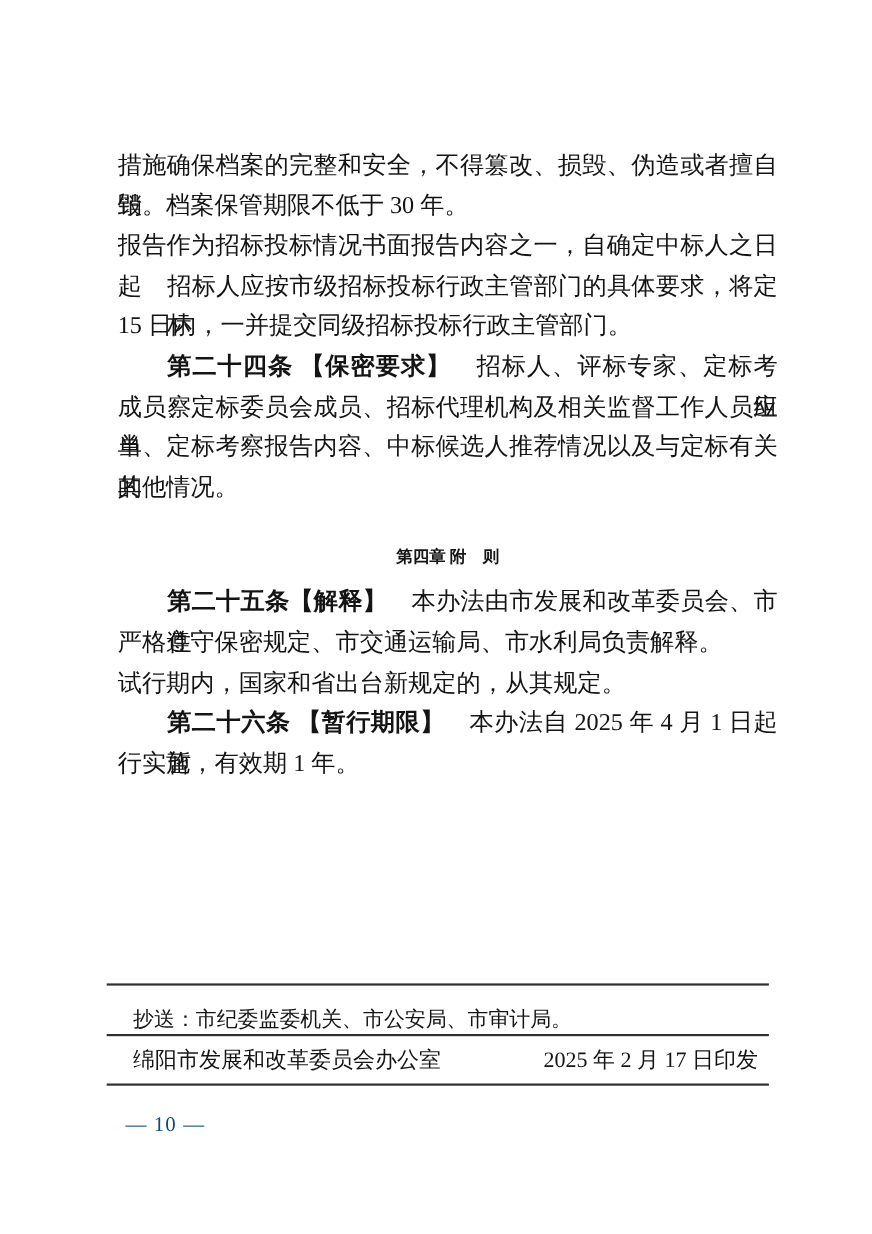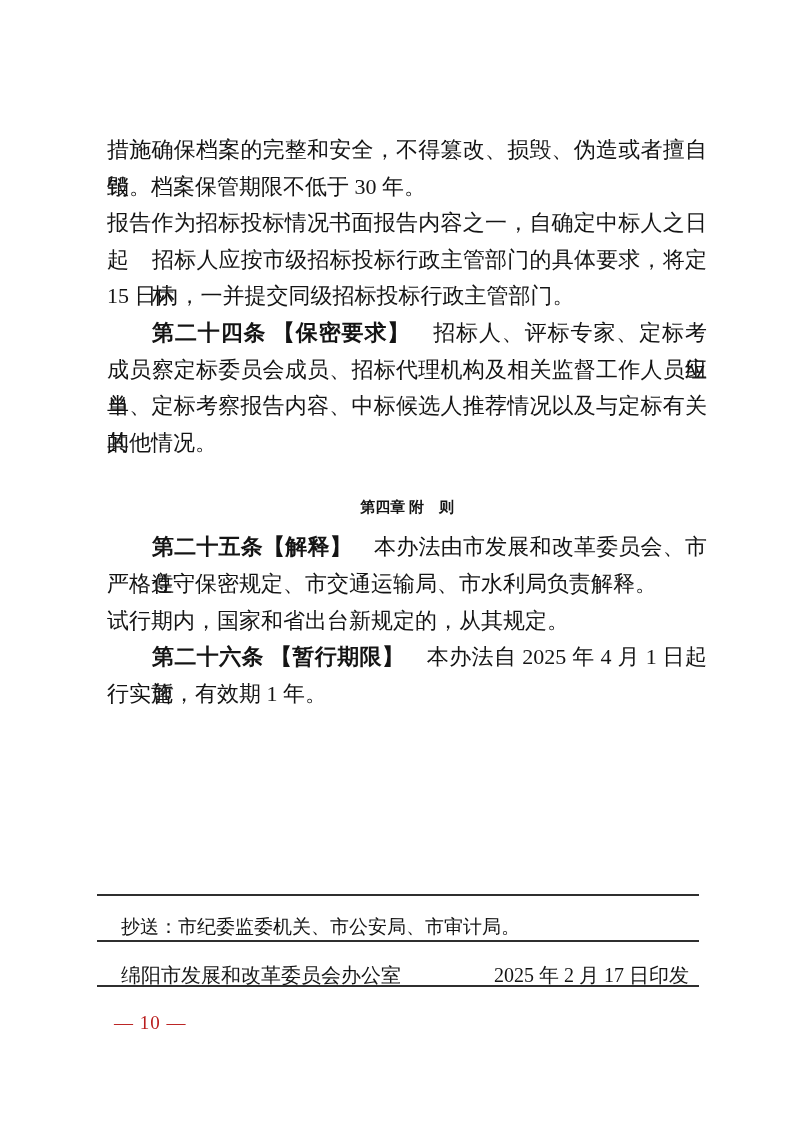--- a/index.html
+++ b/index.html
@@ -65,28 +65,27 @@
     left: 97px;
     top: 942px;
     width: 568px;
     height: 43px;
     display: flex;
     align-items: center;
     justify-content: space-between;
     padding-left: 24px;
     padding-right: 10px;
     font-size: 20px;
-    margin-top: 12px;
   }
   .page-num {
     position: absolute;
     left: 114px;
     top: 1012px;
     font-size: 19px;
-    color: #b91c1c;
+    color: #0c4a6e;
     letter-spacing: 1px;
   }
 </style>
 </head>
 <body>
 
 <div class="page">
 
   <div class="content">
       <div class="line full"><span>措施确保档案的完整和安全，不得篡改、损毁、伪造或者擅自销</span></div>

